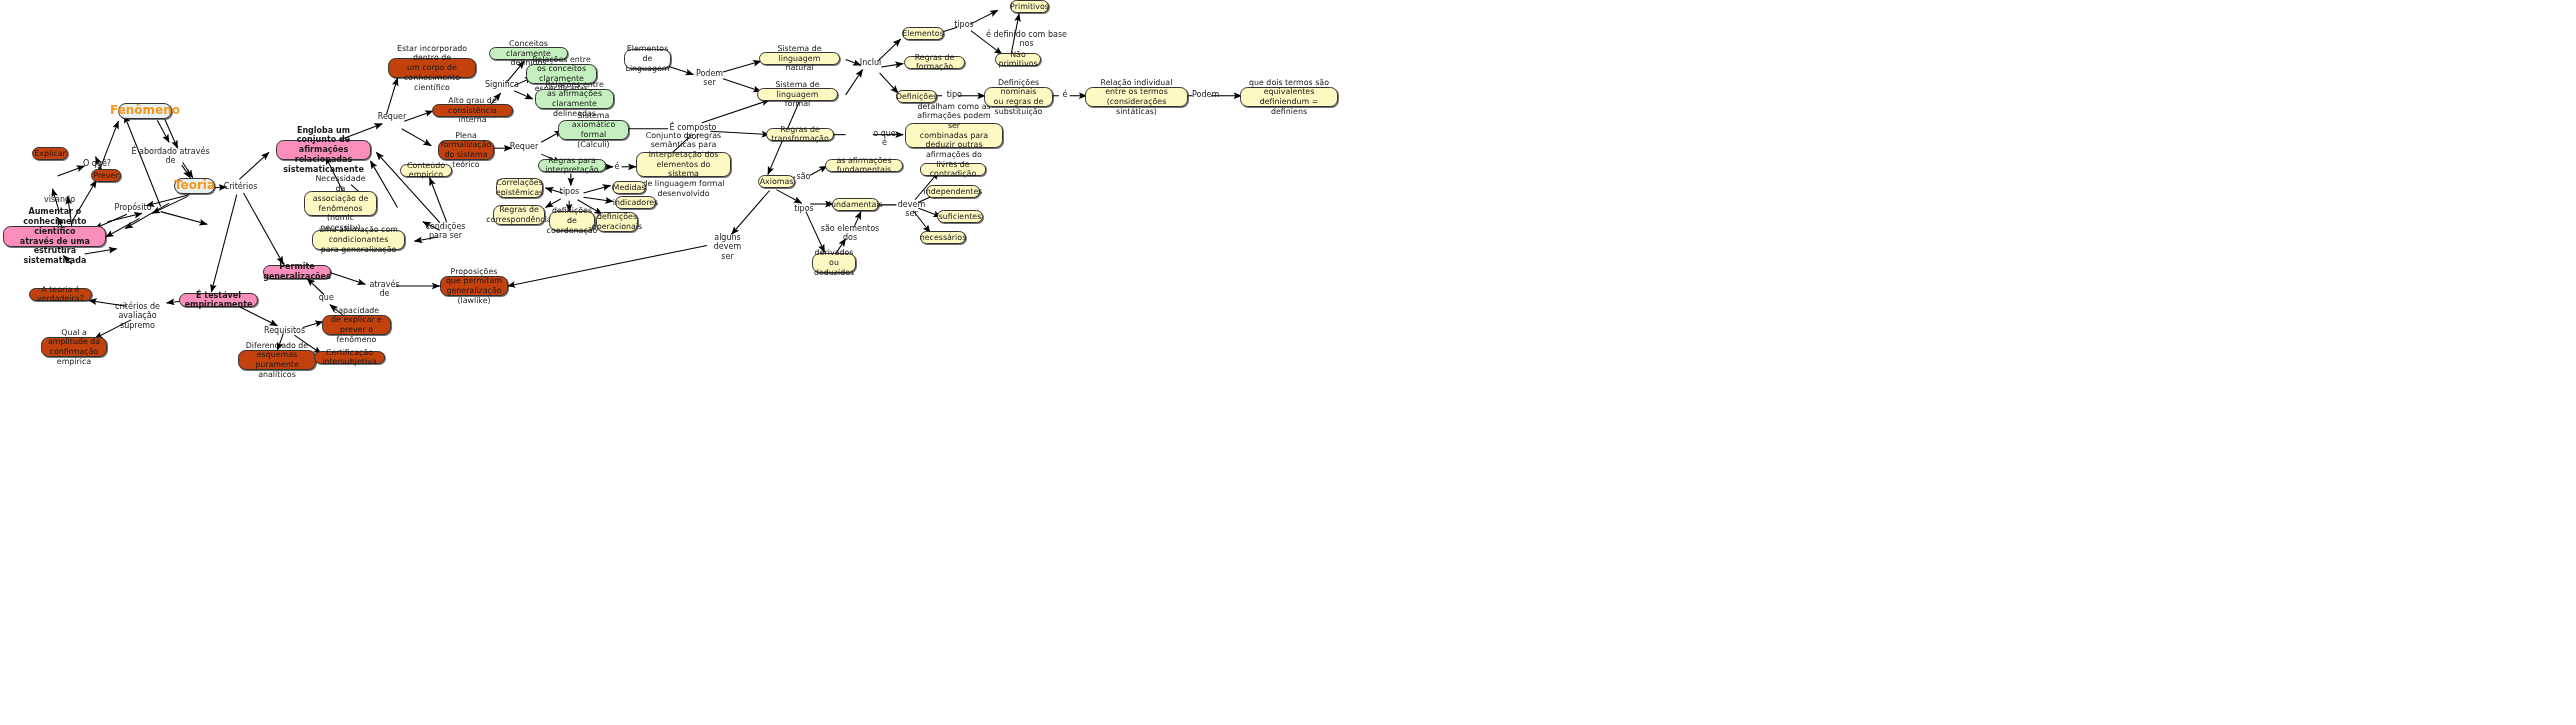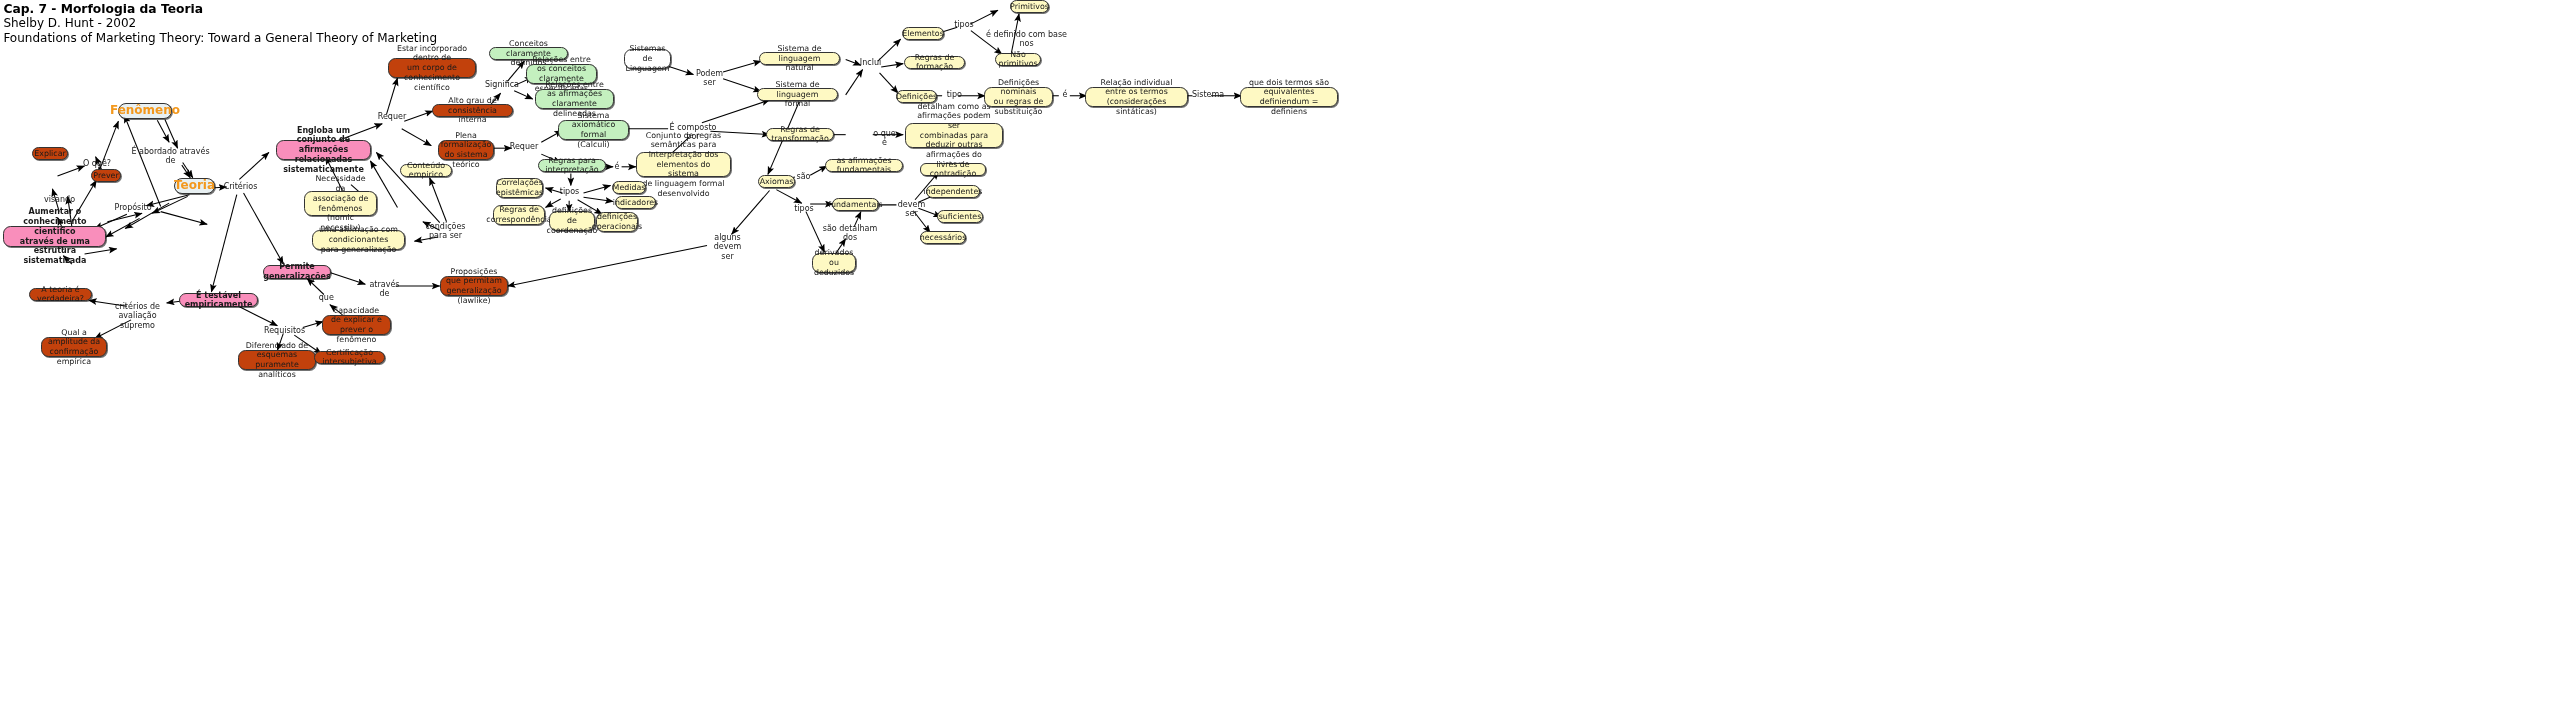--- a/index.html
+++ b/index.html
@@ -25,25 +25,20 @@
   .bigblue{background:#e8f0f2;color:#f3981d;font-weight:bold;font-size:12px;border-radius:9.3px;}
 
   .linklabel{position:absolute;color:#1a1a1a;font-size:8px;line-height:9.3px;
              text-align:center;white-space:pre-line;}
 </style>
 </head>
 <body>
 
 <div id="stage">
 
-  <div id="header">
-    <div class="line1">Cap. 7 - Morfologia da Teoria</div>
-    <div class="line2">Shelby D. Hunt - 2002</div>
-    <div class="line3">Foundations of Marketing Theory: Toward a General Theory of Marketing</div>
-  </div>
 
   <svg id="edges" viewBox="0 0 3046 858">
     <defs>
       <marker id="ah" markerWidth="9" markerHeight="9" refX="7.5" refY="3.2" orient="auto" markerUnits="strokeWidth">
         <path d="M0,0 L8,3.2 L0,6.4 L1.6,3.2 z" fill="#000"></path>
       </marker>
     </defs>
     <g stroke="#000" stroke-width="1.25" fill="none" marker-end="url(#ah)">
 
       <path d="M127,262 L168,252"></path>
@@ -338,21 +333,21 @@
 
   <div class="node blue" style="left:612px;top:181px;width:34px;height:12.7px;">
     <span>Medidas</span>
     </div>
 
   <div class="node blue" style="left:615px;top:196px;width:41px;height:12.7px;">
     <span>indicadores</span>
     </div>
 
   <div class="node white" style="left:624px;top:49px;width:47px;height:20px;white-space:pre-line;">
-    <span>Sistemas de
+    <span>Elementos de
 Linguagem</span></div>
 
   <div class="node blue" style="left:759px;top:52px;width:81px;height:12.7px;">
     <span>Sistema de linguagem natural</span>
     </div>
 
   <div class="node blue" style="left:757px;top:88px;width:81px;height:12.7px;">
     <span>Sistema de linguagem formal</span>
     </div>
 
@@ -470,27 +465,27 @@
   <div class="linklabel" style="left:858px;top:58px;width:25px;"><span>Inclui</span></div>
 
   <div class="linklabel" style="left:952px;top:20px;width:24px;"><span>tipos</span></div>
 
   <div class="linklabel" style="left:986px;top:30px;width:81px;"><span>é definido com base nos</span></div>
 
   <div class="linklabel" style="left:945px;top:90px;width:18.6px;"><span>tipo</span></div>
 
   <div class="linklabel" style="left:1060px;top:90px;width:10px;"><span>é</span></div>
 
-  <div class="linklabel" style="left:1192px;top:90px;width:25px;"><span>Sistema</span></div>
+  <div class="linklabel" style="left:1192px;top:90px;width:25px;"><span>Podem</span></div>
 
   <div class="linklabel" style="left:795px;top:172px;width:17px;"><span>são</span></div>
 
   <div class="linklabel" style="left:792px;top:204px;width:24px;"><span>tipos</span></div>
 
-  <div class="linklabel" style="left:818px;top:224px;width:64px;"><span>são detalham dos</span></div>
+  <div class="linklabel" style="left:818px;top:224px;width:64px;"><span>são elementos dos</span></div>
 
   <div class="linklabel" style="left:704px;top:233px;width:47px;"><span>alguns devem
 ser</span></div>
 
   <div class="linklabel" style="left:891px;top:200px;width:41px;"><span>devem ser</span></div>
 
 </div>
 
 
 </body></html>

